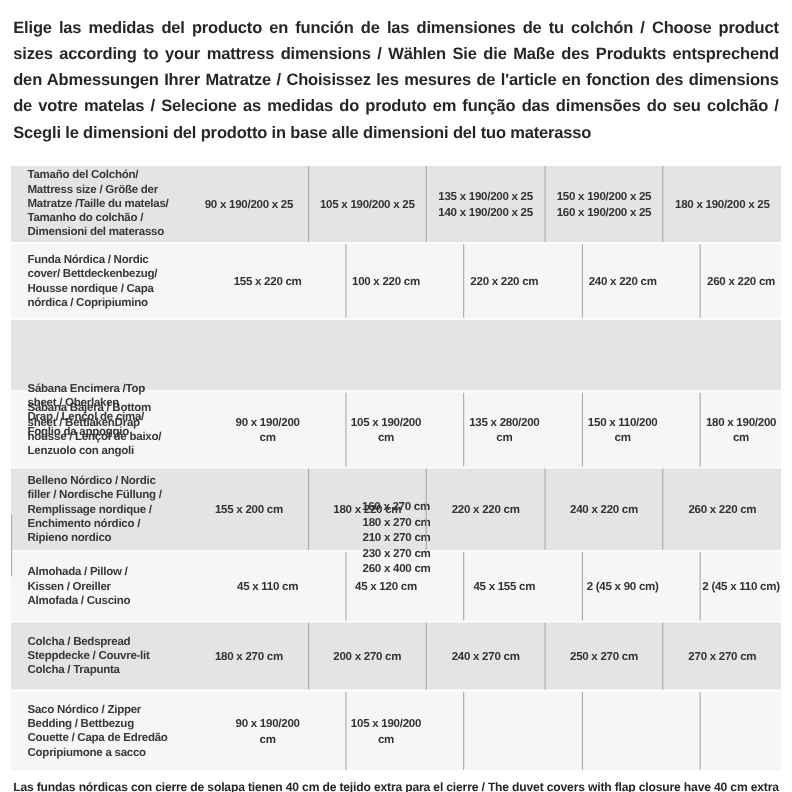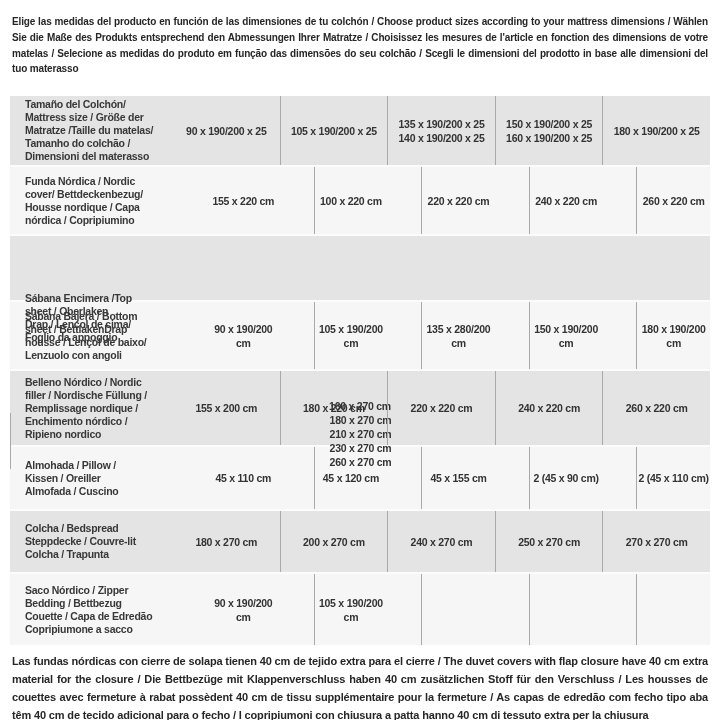--- a/index.html
+++ b/index.html
@@ -4,21 +4,21 @@
 <style>
   * { margin: 0; padding: 0; box-sizing: border-box; }
   html, body { width: 720px; height: 720px; overflow: hidden; background: #ffffff; }
   body {
     font-family: "Liberation Sans", "DejaVu Sans", sans-serif;
     font-weight: 700;
     color: #2f2f2f;
     padding: 14px 10px 0 10px;
   }
   .header-text {
-    font-size: 10px;
+    font-size: 15px;
     line-height: 1.58;
     letter-spacing: -0.15px;
     text-align: justify;
     color: #262626;
     margin-bottom: 9px;
     padding: 0 2px;
   }
   .size-table { width: 700px; margin-top: 19px; }
   .row {
     display: flex;
@@ -47,21 +47,21 @@
   .val {
     flex: 1 1 0;
     justify-content: center;
     text-align: center;
     line-height: 14px;
     color: #333333;
   }
   .val + .val { border-left: 1px solid #a9a9a9; }
   .h69 { height: 69px; }
   .h66 { height: 66px; flex-direction: column; }
-  .h76 { height: 76px; }
+  .h76 { height: 76px; justify-content: flex-end; }
   .h64 { height: 64px; }
   .h63 { height: 63px; }
   .h73 { height: 73px; }
   .footer-note {
     font-size: 11px;
     line-height: 1.62;
     letter-spacing: -0.15px;
     text-align: justify;
     color: #262626;
     margin-top: 8px;
@@ -104,32 +104,32 @@
 
   <div class="row r-shade h66">
     <div class="cell label">Sábana Encimera /Top
 sheet / Oberlaken
 Drap / Lençol de cima/
 Foglio da appoggio</div>
     <div class="cell val">160 x 270 cm</div>
     <div class="cell val">180 x 270 cm</div>
     <div class="cell val">210 x 270 cm</div>
     <div class="cell val">230 x 270 cm</div>
-    <div class="cell val">260 x 270 cm</div>
+    <div class="cell val">260 x 400 cm</div>
   </div>
 
   <div class="row r-light h69">
     <div class="cell label">Sábana Bajera / Bottom
 sheet / BettlakenDrap
 housse / Lençol de baixo/
 Lenzuolo con angoli</div>
     <div class="cell val">90 x 190/200 cm</div>
     <div class="cell val">105 x 190/200 cm</div>
     <div class="cell val">135 x 280/200 cm</div>
-    <div class="cell val">150 x 190/200 cm</div>
+    <div class="cell val">150 x 110/200 cm</div>
     <div class="cell val">180 x 190/200 cm</div>
   </div>
 
   <div class="row r-shade h76">
     <div class="cell label">Belleno Nórdico / Nordic
 filler / Nordische Füllung /
 Remplissage nordique /
 Enchimento nórdico /
 Ripieno nordico</div>
     <div class="cell val">155 x 200 cm</div>

